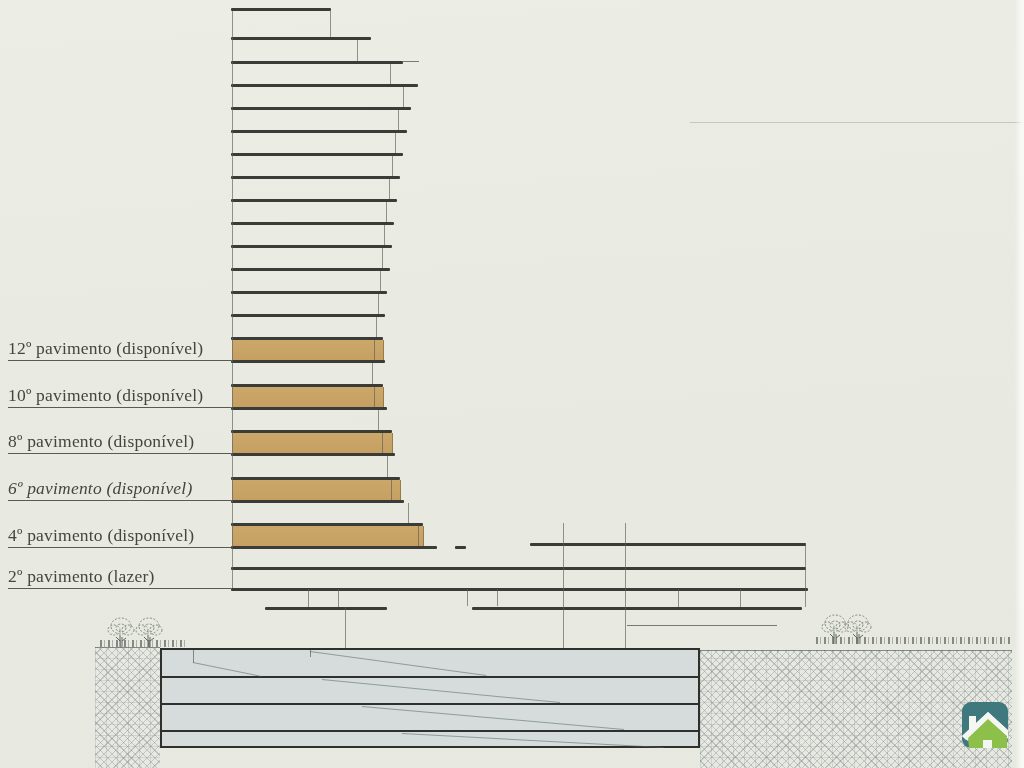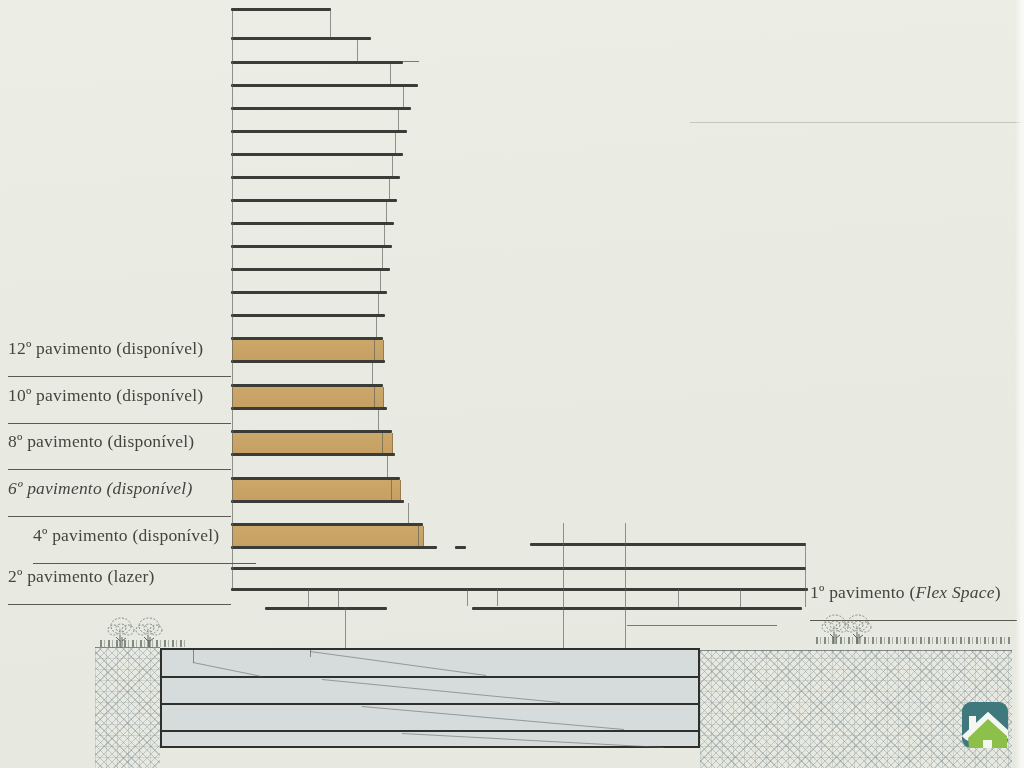--- a/index.html
+++ b/index.html
@@ -7,21 +7,21 @@
     position:relative;width:1024px;height:768px;overflow:hidden;
     background:linear-gradient(176deg,#ecede5 0%,#e9ebe3 40%,#e7e9e0 100%);
     font-family:"Liberation Serif","DejaVu Serif",serif;
   }
   .slab{position:absolute;height:3px;background:#3b3b38;border-radius:1px;}
   .thinline{position:absolute;height:1px;background:rgba(80,84,78,0.75);}
   .vline{position:absolute;width:1px;background:rgba(92,96,89,0.65);}
   .tanfloor{position:absolute;background:linear-gradient(180deg,#cba769 0%,#c5a062 100%);border-right:1px solid rgba(60,50,30,0.35);}
   .floor-label{
     position:absolute;font-size:17.5px;line-height:20px;height:20px;color:#45453e;
-    border-bottom:1.2px solid #5a5a51;padding-bottom:18px;white-space:nowrap;
+    border-bottom:1.2px solid #5a5a51;padding-bottom:2px;white-space:nowrap;
     letter-spacing:0.2px;
   }
   .basement{position:absolute;background:#d6dbdb;border:2.5px solid #2f302c;box-sizing:border-box;}
   .b-div{position:absolute;left:0;width:100%;height:2px;background:#2f302c;}
   .b-diag{position:absolute;height:1px;background:rgba(90,100,100,0.55);transform-origin:0 0;}
   .b-tick{position:absolute;width:1px;background:rgba(90,100,100,0.7);}
   .hatch{
     position:absolute;
     background:
       repeating-linear-gradient(45deg, rgba(122,137,146,0.40) 0 1px, transparent 1px 5.5px),
@@ -179,27 +179,24 @@
           </g>
           <path d="M15 20 L15 32 M17 22 L17 32 M15 26 L11 22 M17 26 L21 23" stroke="#5d655f" stroke-width="1" fill="none"></path>
         </svg>
       </div>
     </div>
   <div id="labels-layer">
       <div class="floor-label" style="left: 8px; top: 338px; width: 223px;">12º pavimento (disponível)</div>
       <div class="floor-label" style="left: 8px; top: 385px; width: 223px;">10º pavimento (disponível)</div>
       <div class="floor-label" style="left: 8px; top: 431px; width: 223px;">8º pavimento (disponível)</div>
       <div class="floor-label" style="left: 8px; top: 478px; width: 223px; font-style: italic;">6º pavimento (disponível)</div>
-      <div class="floor-label" style="left: 8px; top: 525px; width: 223px; margin-left: 25px;">4º pavimento (disponível)</div>
+      <div class="floor-label" style="left: 8px; top: 525px; width: 223px;">4º pavimento (disponível)</div>
       <div class="floor-label" style="left: 8px; top: 566px; width: 223px;">2º pavimento (lazer)</div>
     </div>
 
-  <div class="floor-label" id="right-label" style="left: 810px; top: 582px; width: 207px;">
-    <span>1º pavimento (</span><span style="font-style:italic">Flex Space</span><span>)</span>
-  </div>
 
   <div class="scan-line" id="scan-artifact" style="left: 690px; top: 122px; width: 334px;"></div>
   <div class="edge-strip"></div>
 
   <div id="logo-box" style="position: absolute; left: 962px; top: 702px;">
     <svg id="logo-svg" width="46" height="46" viewBox="0 0 46 46">
       <rect x="0" y="0" width="46" height="46" rx="9" fill="#40797d"></rect>
       <g>
         <rect x="7" y="14" width="7" height="14" fill="#f4f6f1"></rect>
         <polygon points="0,34 26,10 50,32 45,37 26,20 6,39" fill="#f4f6f1"></polygon>

